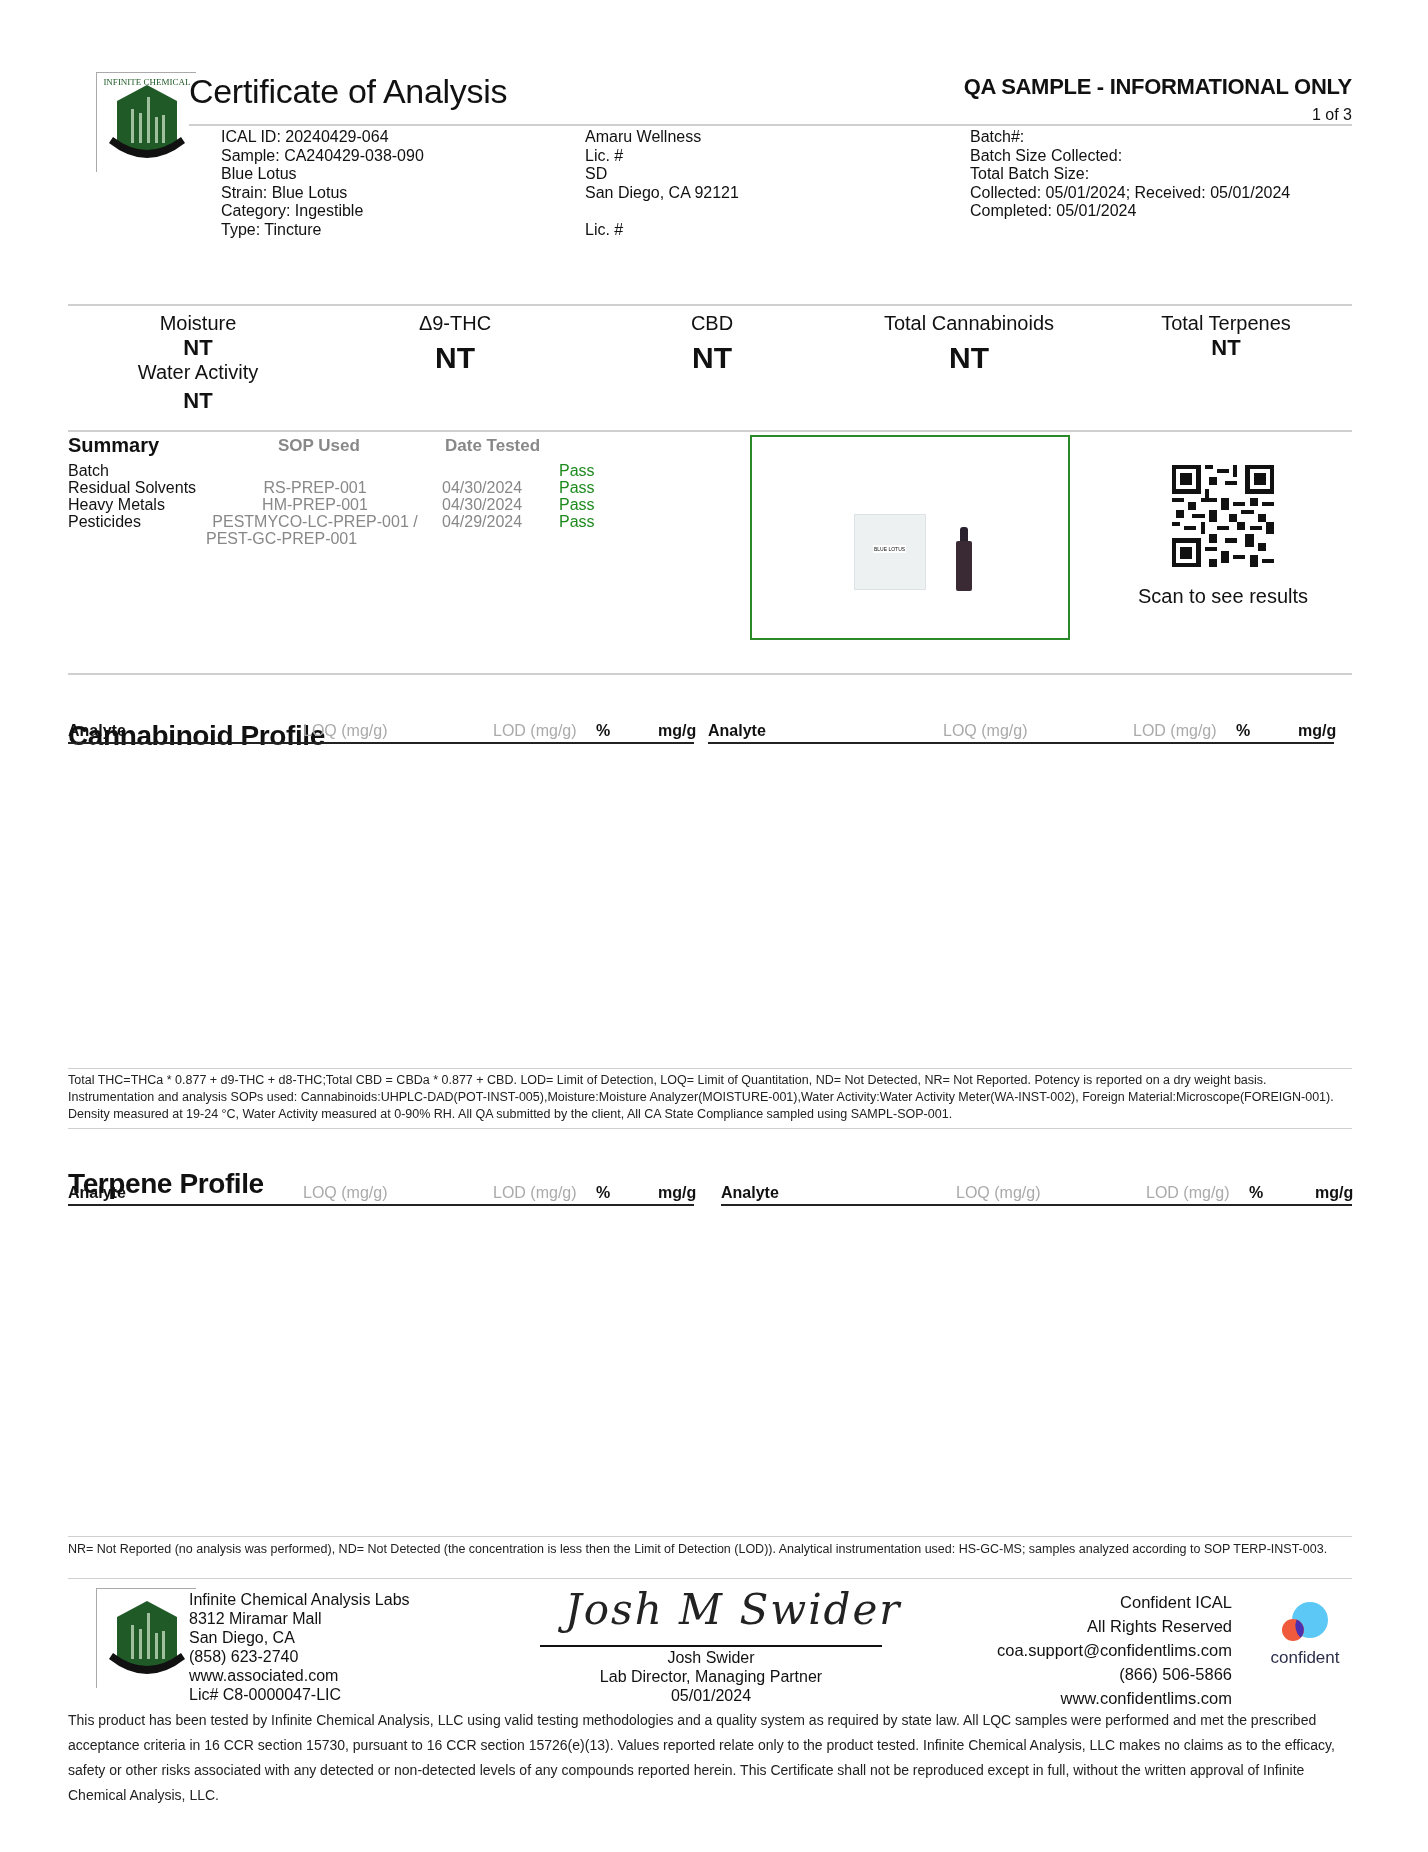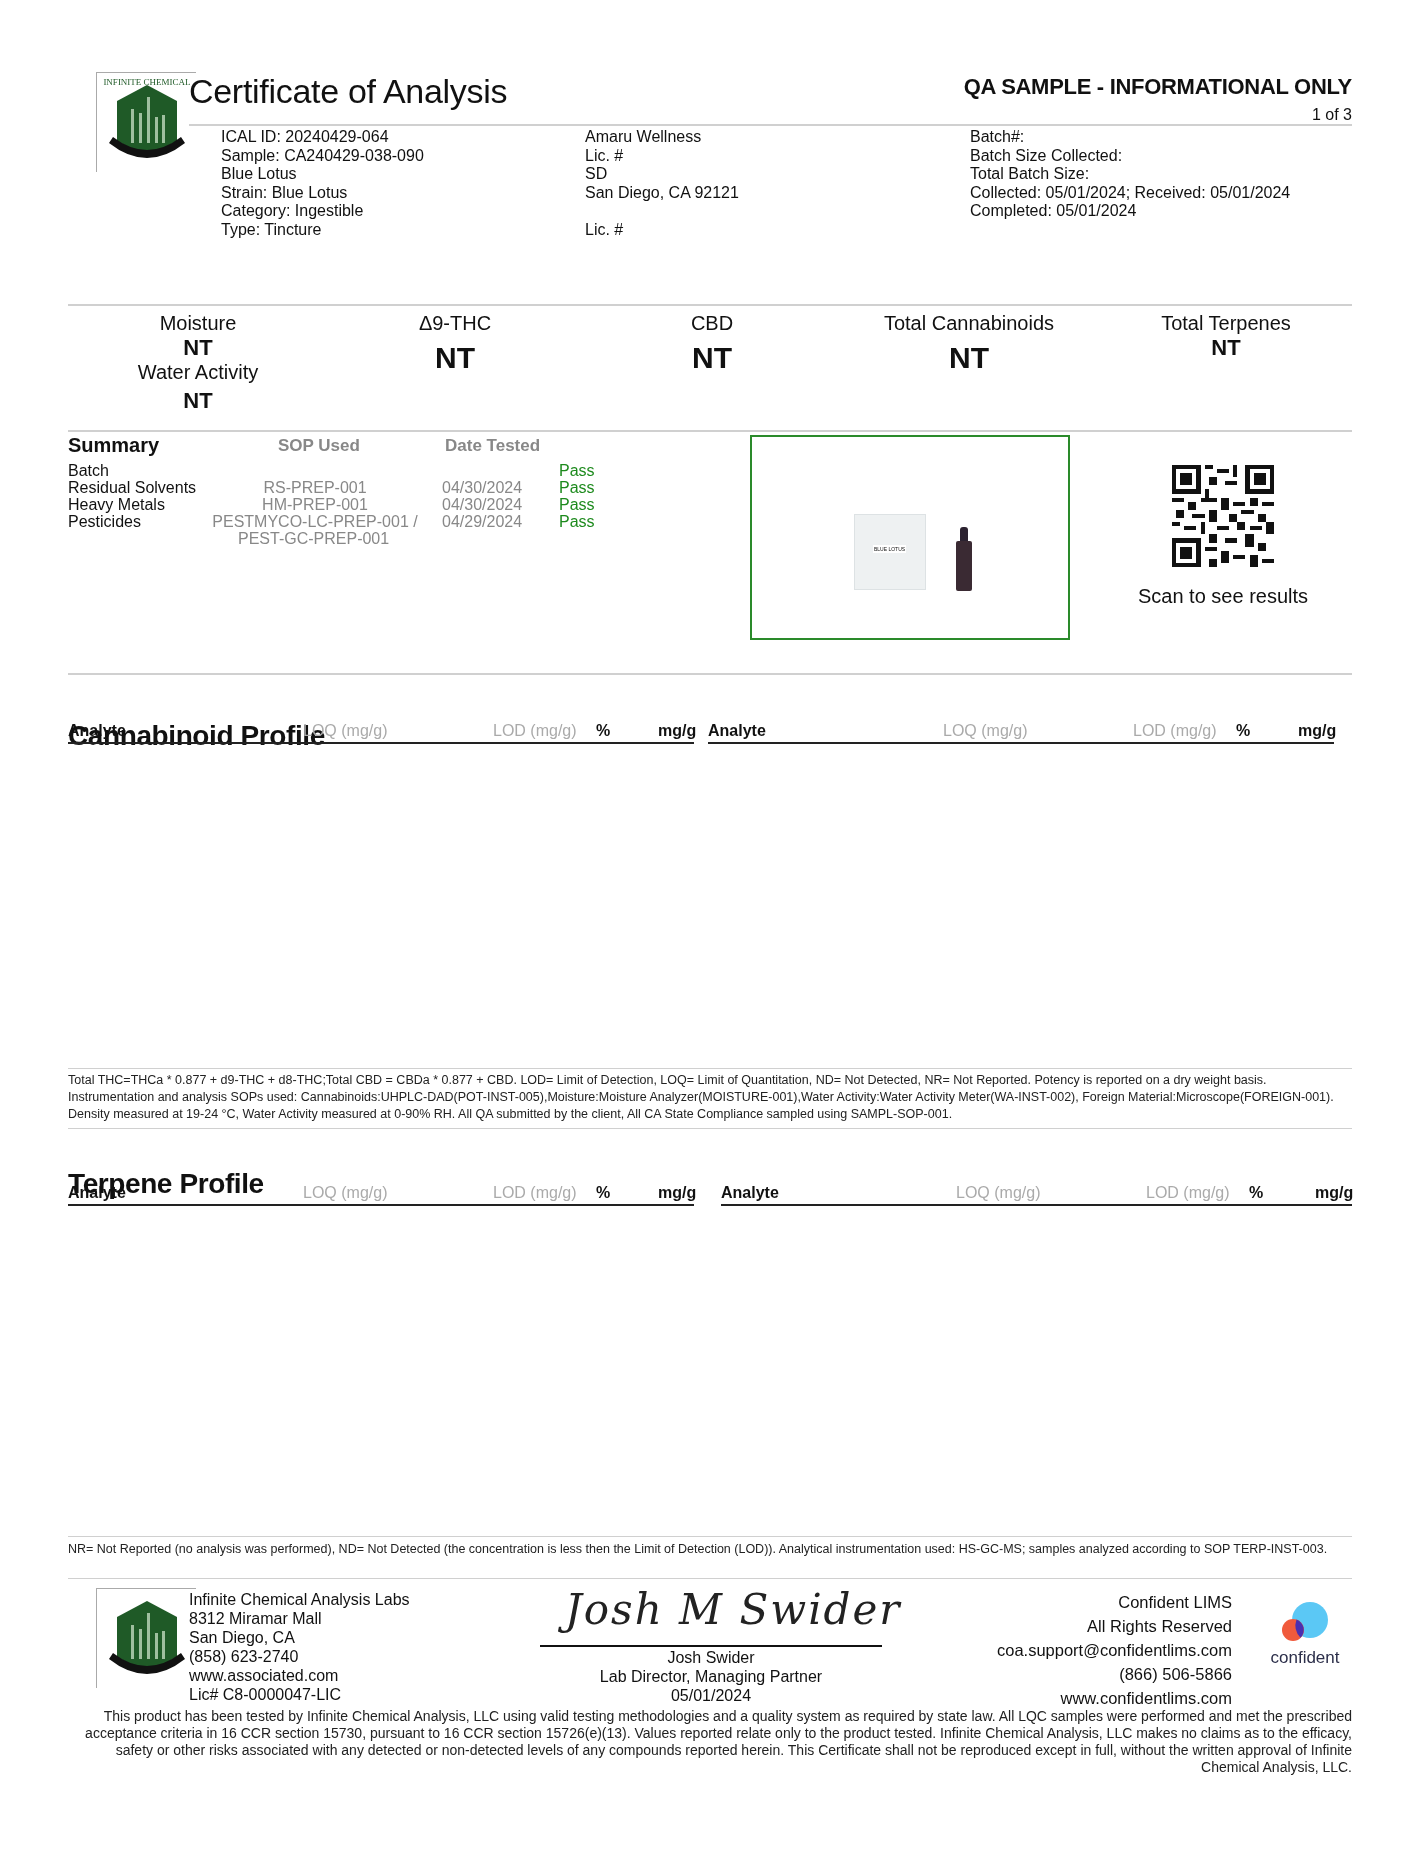--- a/index.html
+++ b/index.html
@@ -17,21 +17,21 @@
   .metric .mid { font-size: 22px; font-weight: bold; }
   .sum-row { font-size: 16px; line-height: 17px; }
   .gray { color: #888; }
   .pass { color: #1d8a1d; }
   .section-title { font-size: 28px; font-weight: bold; letter-spacing: -0.4px; margin-top: 40px; }
   .thead { position: absolute; font-size: 16px; font-weight: bold; border-bottom: 2px solid #222; height: 22px; }
   .thead span { position: absolute; top: 0; }
   .thead .g { color: #aaa; font-weight: normal; }
   .note { font-size: 12.5px; line-height: 17px; color: #222; }
   .foot { font-size: 16px; line-height: 19px; }
-  .disc { font-size: 14px; line-height: 17px; color: #222; text-align: right; }
+  .disc { font-size: 14px; line-height: 25px; color: #222; }
 </style>
 </head>
 <body>
 
 <div class="logo" style="left:68px; top:72px;">
   <svg width="100" height="100" viewBox="0 0 100 100">
     <polygon points="50,12 80,28 80,68 50,84 20,68 20,28" fill="#1f5a27"></polygon>
     <rect x="34" y="36" width="3" height="34" fill="#9fbf9f"></rect>
     <rect x="42" y="40" width="3" height="30" fill="#9fbf9f"></rect>
     <rect x="50" y="24" width="3" height="46" fill="#9fbf9f"></rect>
@@ -109,21 +109,21 @@
   <div>Residual Solvents</div>
   <div>Heavy Metals</div>
   <div>Pesticides</div>
 </div>
 <div class="abs sum-row gray" style="left:205px; top:462px; width:220px; text-align:center;">
   <div style="height:17px;"></div>
   <div>RS-PREP-001</div>
   <div>HM-PREP-001</div>
   <div>PESTMYCO-LC-PREP-001 /</div>
 </div>
-<div class="abs sum-row gray" style="left:206px; top:530px;margin-left:32px;">PEST-GC-PREP-001</div>
+<div class="abs sum-row gray" style="left:206px; top:530px;">PEST-GC-PREP-001</div>
 <div class="abs sum-row gray" style="left:442px; top:462px;">
   <div style="height:17px;"></div>
   <div>04/30/2024</div>
   <div>04/30/2024</div>
   <div>04/29/2024</div>
 </div>
 <div class="abs sum-row pass" style="left:559px; top:462px;">
   <div>Pass</div>
   <div>Pass</div>
   <div>Pass</div>
@@ -257,21 +257,21 @@
 
 <div class="abs" style="left:565px; top:1585px; font-family:'DejaVu Serif', serif; font-style:italic; font-size:42px; letter-spacing:2px; color:#222;">Josh M Swider</div>
 <div class="abs" style="left:540px; top:1645px; width:342px; height:2px; background:#111;"></div>
 <div class="abs foot" style="left:540px; top:1648px; width:342px; text-align:center;">
   <div>Josh Swider</div>
   <div>Lab Director, Managing Partner</div>
   <div>05/01/2024</div>
 </div>
 
 <div class="abs" style="right:196px; top:1590px; text-align:right; font-size:16.5px; line-height:24px;">
-  <div>Confident LIMS</div>
+  <div>Confident ICAL</div>
   <div>All Rights Reserved</div>
   <div>coa.support@confidentlims.com</div>
   <div>(866) 506-5866</div>
   <div>www.confidentlims.com</div>
 </div>
 
 <div class="abs" style="left:1260px; top:1600px; width:90px; height:70px;">
   <svg width="90" height="44" viewBox="0 0 90 44">
     <circle cx="50" cy="20" r="18" fill="#5bc8f5"></circle>
     <circle cx="33" cy="30" r="11" fill="#f05a3c"></circle>

